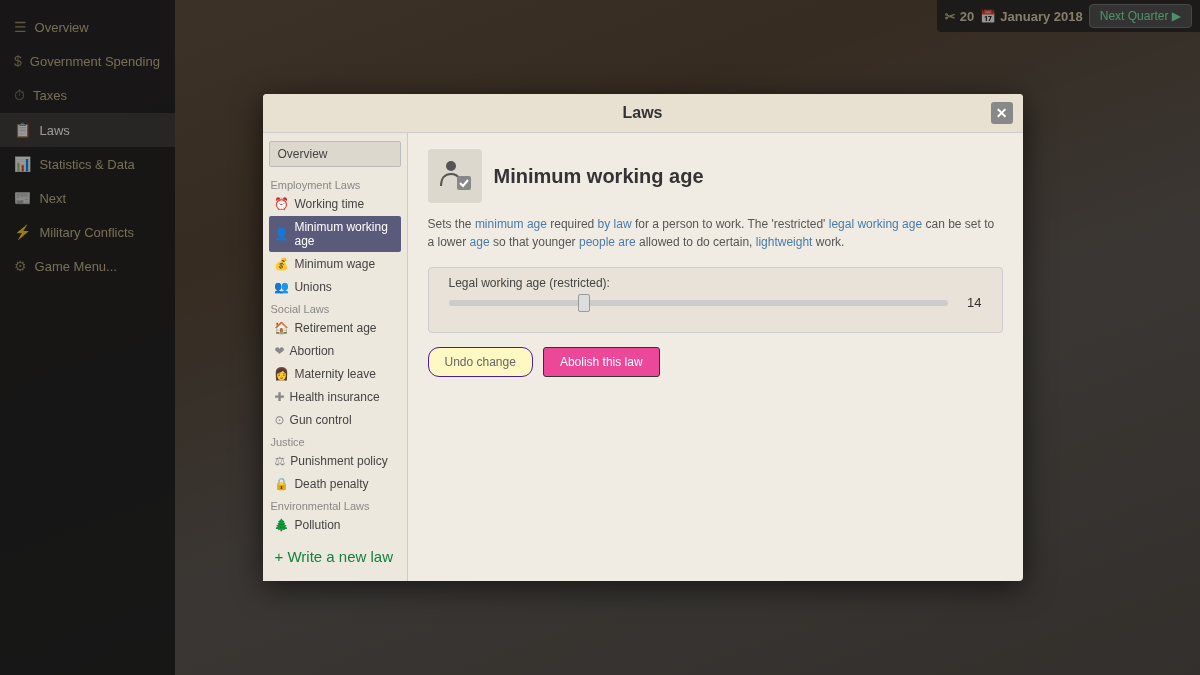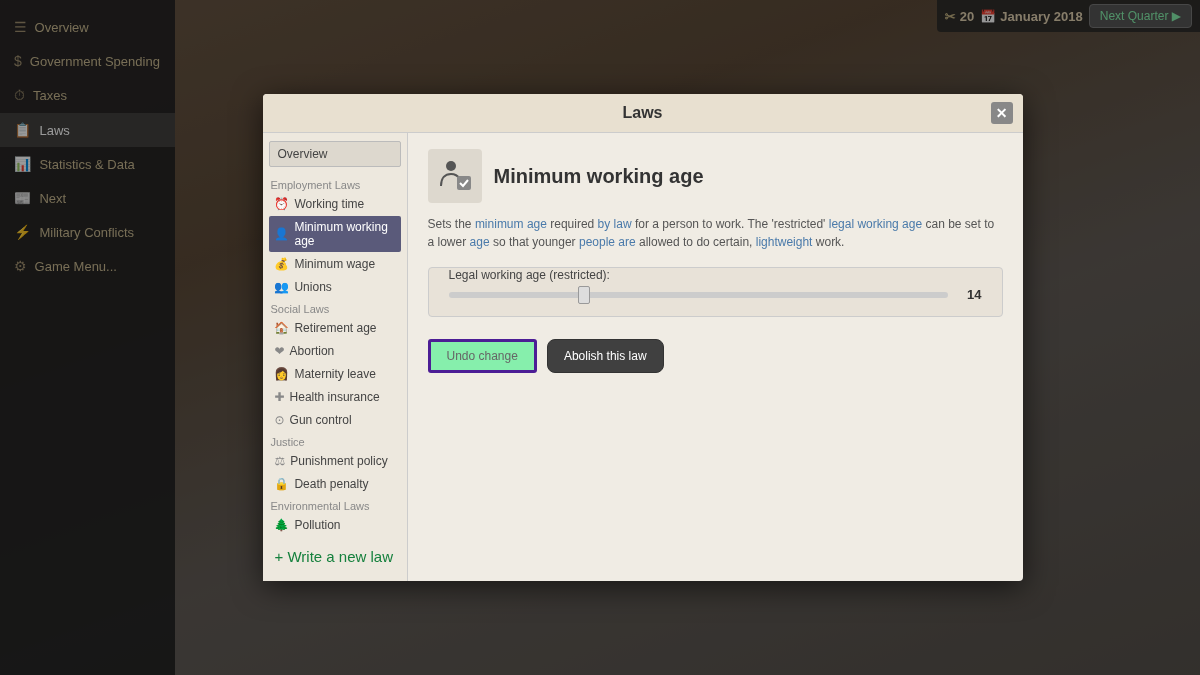--- a/index.html
+++ b/index.html
@@ -223,43 +223,43 @@
       color: #555;
       line-height: 1.5;
       margin-bottom: 16px;
     }
 
     
     .sliders-box {
       background: #e8e2d8;
       border: 1px solid #ccc;
       border-radius: 4px;
-      padding: 0 20px;
-      margin-bottom: 22px;
+      padding: 8px 20px;
+      margin-bottom: 14px;
     }
     .slider-row {
       margin-bottom: 14px;
     }
     .slider-row:last-child { margin-bottom: 0; }
     .slider-label {
       font-size: 12px;
       color: #444;
       margin-bottom: 5px;
     }
     .slider-track-wrap {
       display: flex;
       align-items: center;
       gap: 10px;
     }
     .slider-value {
       min-width: 24px;
       text-align: right;
       font-size: 13px;
       color: #333;
-      font-weight: bold;
+      font-weight: normal;
     }
     input[type=range] {
       -webkit-appearance: none;
       width: 100%;
       height: 6px;
       background: #ccc;
       border-radius: 3px;
       outline: none;
     }
     input[type=range]::-webkit-slider-thumb {
@@ -271,36 +271,36 @@
       border-radius: 2px;
       cursor: pointer;
     }
 
     
     .action-btns {
       display: flex;
       gap: 10px;
     }
     .btn-undo {
-      background: #86efac;
-      border: 3px solid #4c1d95;
+      background: #fef9c3;
+      border: 1px solid #4c1d95;
       padding: 7px 16px;
       cursor: pointer;
       font-size: 12px;
       color: #666;
-      border-radius: 3px;
+      border-radius: 11px;
     }
     .btn-abolish {
-      background: #404040;
+      background: #ec4899;
       border: 1px solid #333;
       padding: 7px 16px;
       cursor: pointer;
       font-size: 12px;
       color: #fff;
-      border-radius: 8px;
+      border-radius: 3px;
       text-align: right;
     }
 
     
     .write-law {
       padding: 8px 6px;
       margin-top: 4px;
     }
     .write-law-btn {
       background: none;

